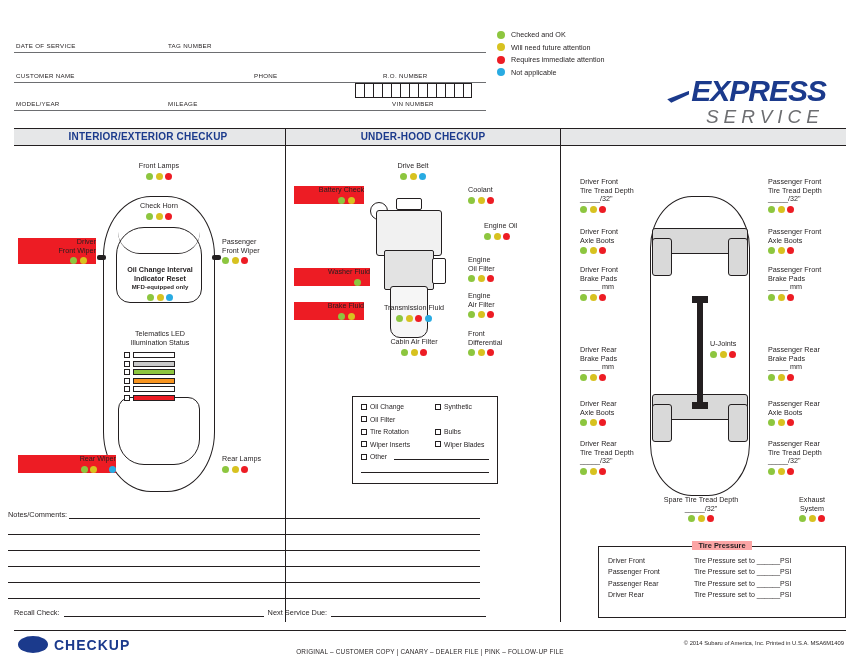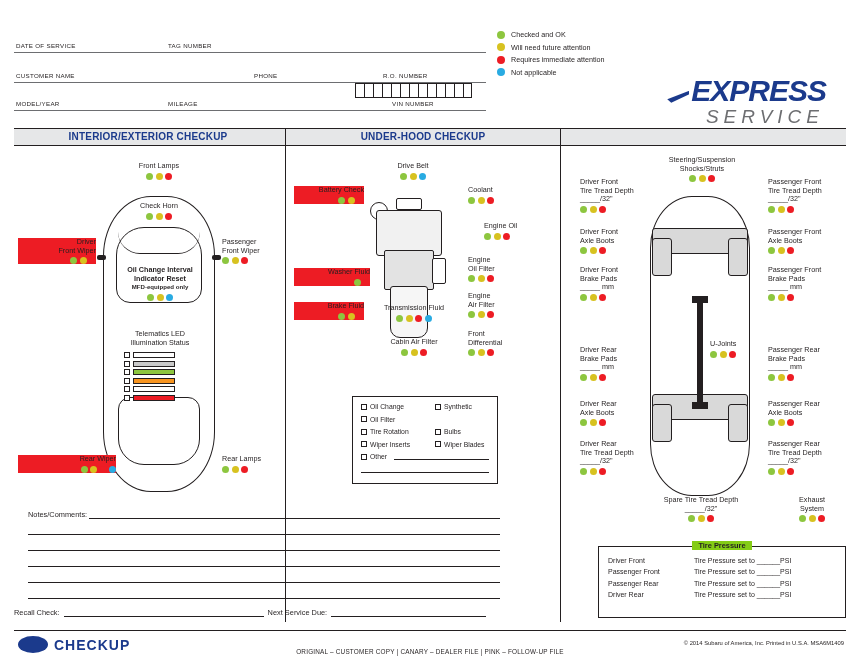--- a/index.html
+++ b/index.html
@@ -86,27 +86,27 @@
   .chk-line { flex:1; border-bottom:1px solid #231f20; margin-left:4px; height:7px;}
 
   
   .chassis { position:absolute; left:650px; top:196px; width:100px; height:300px; border:1.5px solid #231f20; border-radius:42px / 52px; }
   .axle { position:absolute; border:1.2px solid #231f20; background:#d9d9d9; }
   .driveshaft { position:absolute; left:697px; top:300px; width:6px; height:104px; background:#231f20; }
   .ds-cap { position:absolute; width:16px; height:7px; background:#231f20; left:692px; }
 
   .tirebox { position:absolute; left:598px; top:546px; width:248px; height:72px; border:1px solid #231f20; }
   .tirebox-title { position:absolute; left:598px; top:541px; width:248px; text-align:center; font-size:7.4px; font-weight:bold; }
-  .tirebox-title span { background:#84cc16; padding:0 6px; }
+  .tirebox-title span { background:#fca5a5; padding:0 6px; }
   .tb-row { display:flex; font-size:7px; padding:0 10px; margin-top:4.5px; }
   .tb-left { width:86px; }
   .tb-right { flex:1; }
 
   
-  .notes { position:absolute; left:28px; top:510px; width:472px; }
+  .notes { position:absolute; left:8px; top:510px; width:472px; }
   .notes-lbl { font-size:7.4px; }
   .nline { border-bottom:1px solid #231f20; height:16px; }
 
   
   .footer-rule { position:absolute; left:14px; top:630px; width:832px; border-top:1px solid #231f20;}
   .subaru-logo { position:absolute; left:18px; top:636px; display:flex; align-items:center; gap:6px; }
   .star-oval { width:30px; height:17px; background:#1b3a8c; border-radius:50%; position:relative;}
   .subaru-word { font-size:14px; font-weight:bold; color:#1b3a8c; letter-spacing:1px; }
   .footer-center { position:absolute; left:0; right:0; top:648px; text-align:center; font-size:6.4px; letter-spacing:.2px;}
   .footer-right { position:absolute; right:16px; top:640px; font-size:5.8px; color:#231f20;}
@@ -446,29 +446,20 @@
   <div class="axle" style="left:652px; top:228px; width:96px; height:26px; border-radius:3px;"></div>
   <div class="axle" style="left:652px; top:238px; width:20px; height:38px; border-radius:3px;"></div>
   <div class="axle" style="left:728px; top:238px; width:20px; height:38px; border-radius:3px;"></div>
   <div class="axle" style="left:652px; top:394px; width:96px; height:26px; border-radius:3px;"></div>
   <div class="axle" style="left:652px; top:404px; width:20px; height:38px; border-radius:3px;"></div>
   <div class="axle" style="left:728px; top:404px; width:20px; height:38px; border-radius:3px;"></div>
   <div class="driveshaft"></div>
   <div class="ds-cap" style="top:296px;"></div>
   <div class="ds-cap" style="top:402px;"></div>
 
-  <div class="lbl c" style="left:636px; top:156px; width:132px;">
-    <div>Steering/Suspension</div>
-    <div>Shocks/Struts</div>
-    <div class="dots c">
-      <span class="d g"></span>
-      <span class="d y"></span>
-      <span class="d r"></span>
-    </div>
-  </div>
 
   <div class="lbl" style="left:580px; top:178px; width:72px;">
     <div>Driver Front</div>
     <div>Tire Tread Depth</div>
     <div>_____/32"</div>
     <div class="dots">
       <span class="d g"></span>
       <span class="d y"></span>
       <span class="d r"></span>
     </div>

